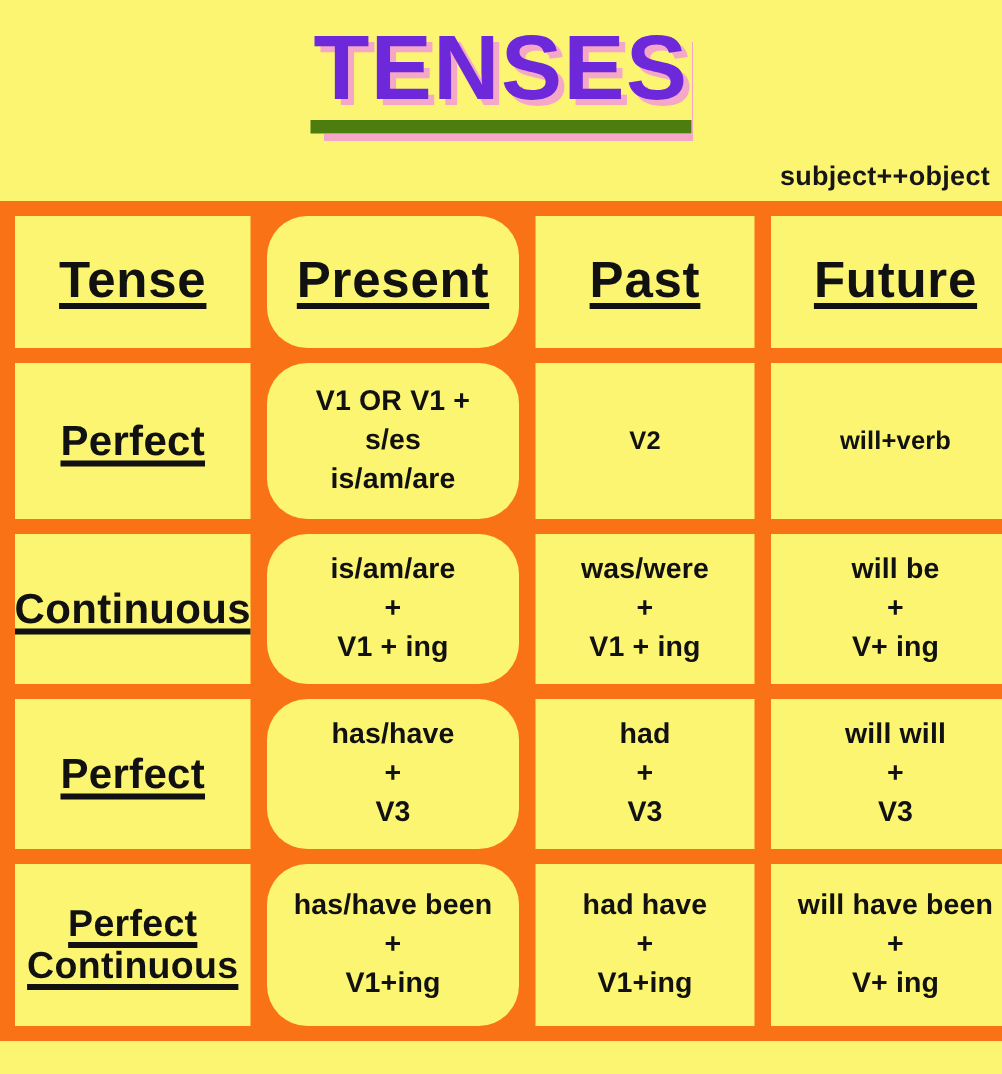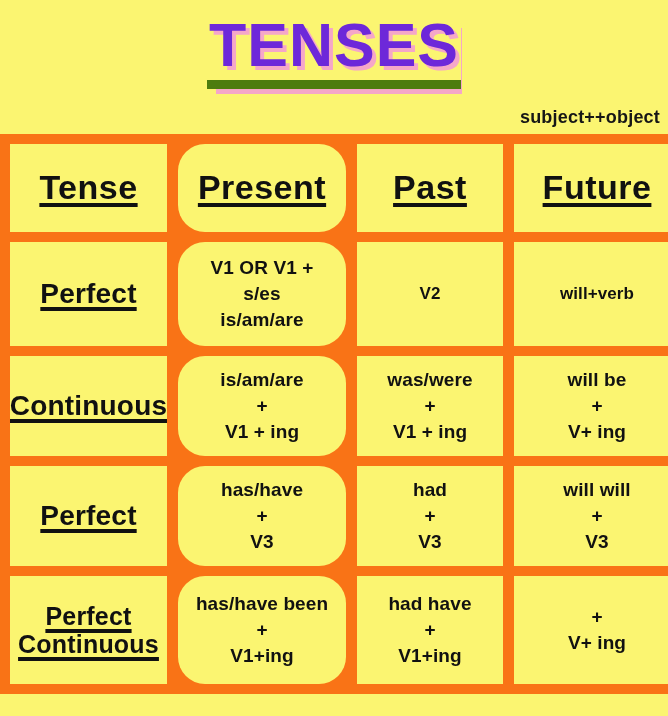--- a/index.html
+++ b/index.html
@@ -227,19 +227,20 @@
         <span class="body-line">has/have been</span>
         <span class="body-line">+</span>
         <span class="body-line">V1+ing</span>
       </div>
       <div class="cell col-2">
         <span class="body-line">had have</span>
         <span class="body-line">+</span>
         <span class="body-line">V1+ing</span>
       </div>
       <div class="cell col-3">
+        <span class="body-line">will have been</span>
         <span class="body-line">+</span>
         <span class="body-line">V+ ing</span>
       </div>
     </div>
 
   </div>
 </div>
 
 </body></html>

